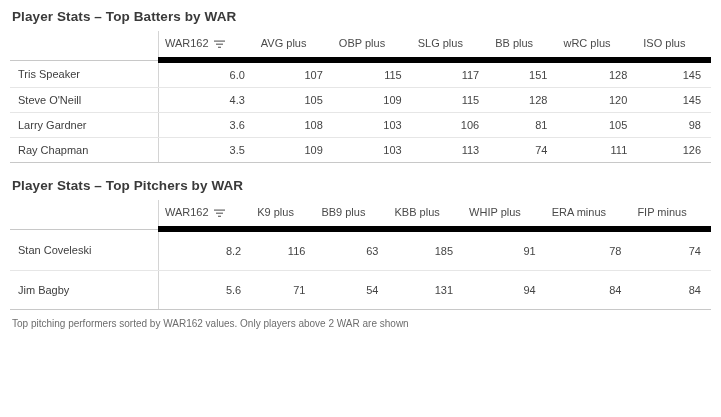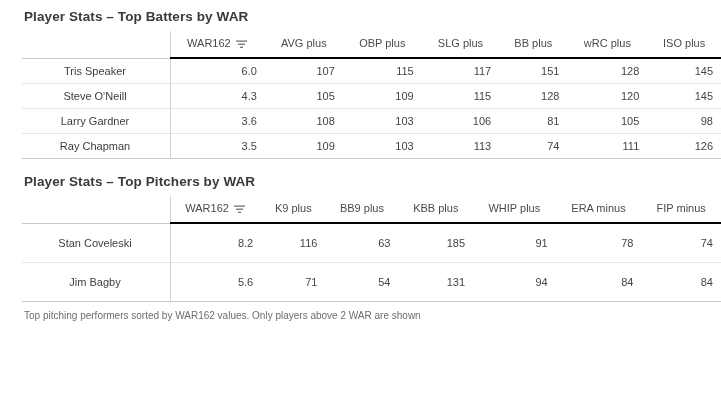--- a/index.html
+++ b/index.html
@@ -12,21 +12,21 @@
     height: 417px;
     font-family: "Liberation Sans", sans-serif;
     color: #333333;
     overflow: hidden;
   }
   .page {
     position: relative;
     width: 693px;
     height: 417px;
     box-sizing: border-box;
-    padding: 0 22px;
+    padding: 0 10px;
   }
   .section {
     position: relative;
   }
   .section-title {
     font-size: 13.5px;
     font-weight: bold;
     color: #3a3a3a;
     padding: 9px 2px 7px 2px;
     letter-spacing: 0.1px;
@@ -34,37 +34,37 @@
   table.stats {
     width: 701px;
     border-collapse: collapse;
     font-size: 11px;
     color: #444444;
   }
   table.stats thead th {
     font-weight: normal;
     color: #4a4a4a;
     font-size: 11px;
-    text-align: center;
+    text-align: left;
     padding: 6px 10px 8px 6px;
-    border-bottom: 2px solid #000000;
+    border-bottom: 6px solid #000000;
     white-space: nowrap;
   }
   table.stats thead th.name-col {
     text-align: left;
     border-bottom: 1px solid #c8c8c8;
   }
   table.stats tbody td {
     text-align: right;
     padding: 6px 10px 6px 6px;
     border-bottom: 1px solid #e6e6e6;
     white-space: nowrap;
   }
   table.stats tbody td.name-col {
-    text-align: center;
+    text-align: left;
     padding-left: 8px;
     color: #3d3d3d;
     margin-top: 27px;
   }
   table.stats tbody tr:last-child td {
     border-bottom: 1px solid #c8c8c8;
   }
   
   table.stats th.name-col, table.stats td.name-col {
     border-right: 1px solid #d4d4d4;

